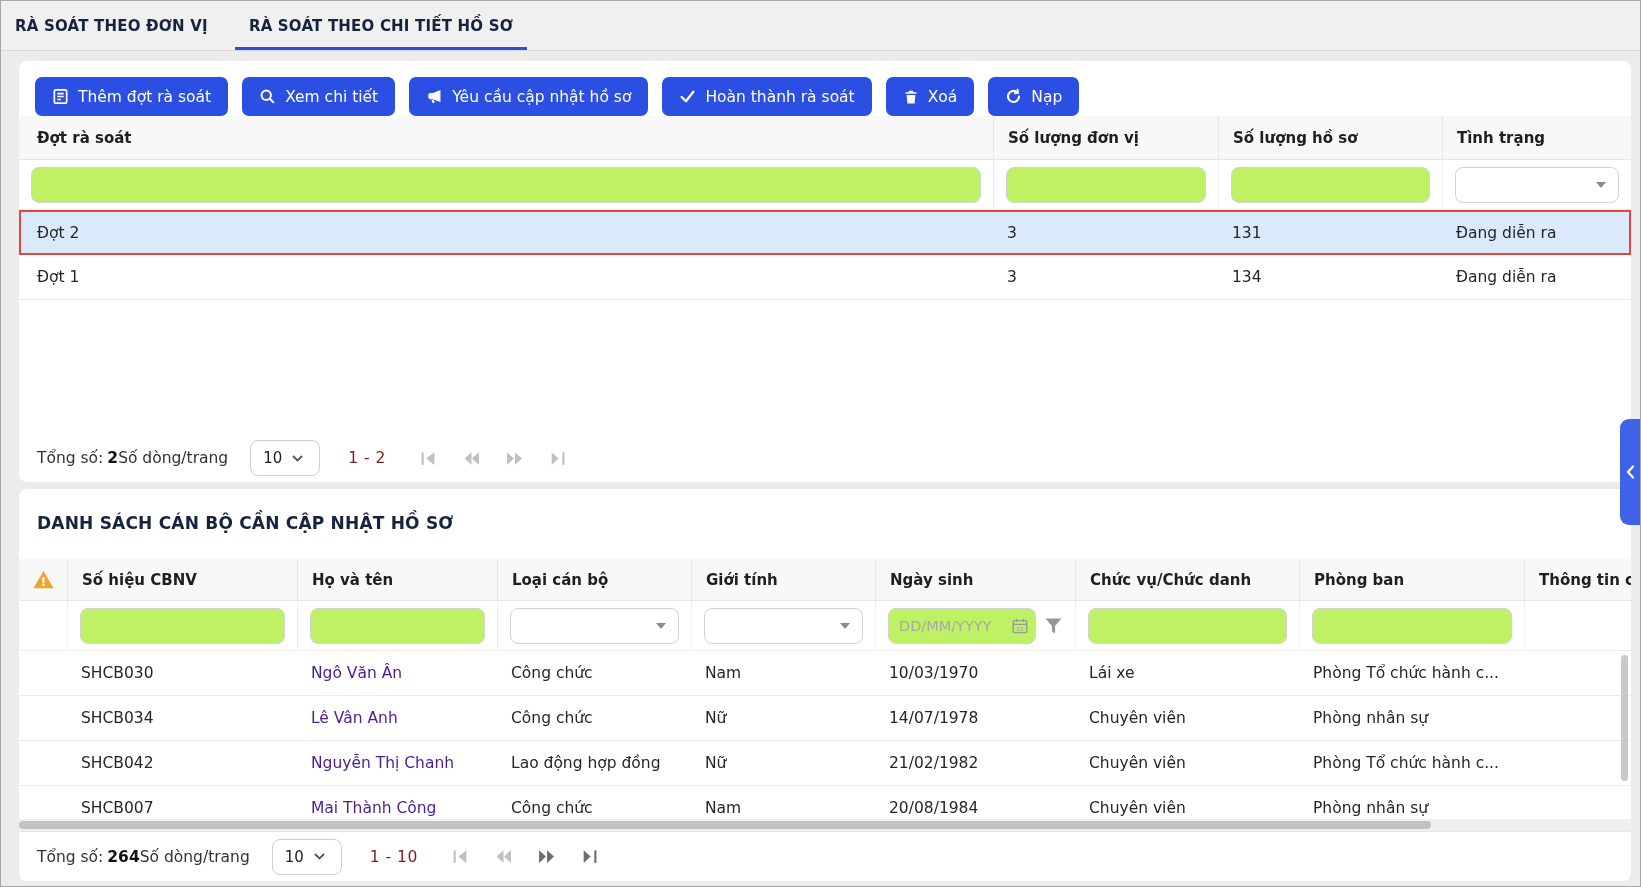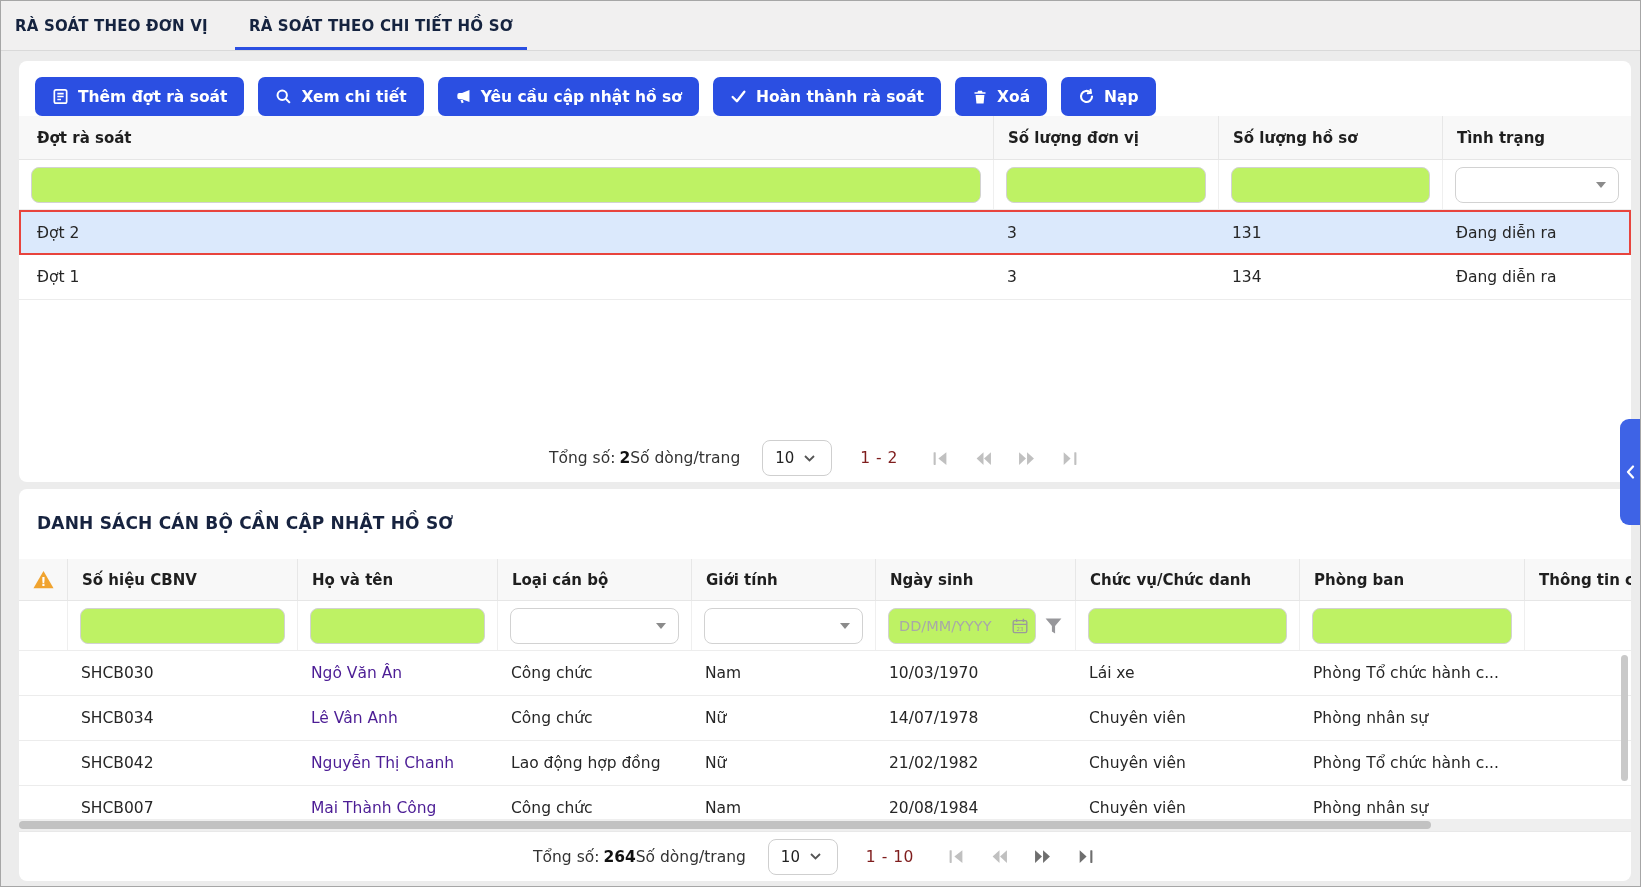--- a/index.html
+++ b/index.html
@@ -30,21 +30,21 @@
     border-radius:8px; display:flex; flex-direction:column; overflow:hidden;
   }
   .card1{ top:60px; height:421px; }
   .card2{ top:488px; height:392px; }
 
   
   .toolbar{ padding:16px 0 0 16px; height:55px; display:flex; gap:14px; }
   .btn{
     height:39px; display:inline-flex; align-items:center; gap:9px;
     background:#2b4fe2; color:#fff; border:none; border-radius:7px;
-    padding:0 17px; font-family:inherit; font-size:15.5px; font-weight:700;
+    padding:0 17px; font-family:inherit; font-size:15.5px; font-weight:400;
     white-space:nowrap; cursor:pointer;
   }
   .btn svg{ flex:0 0 auto; }
 
   
   .t1-row{ display:grid; grid-template-columns:974px 225px 224px 1fr; }
   .t2-row{ display:grid; grid-template-columns:48px 230px 200px 194px 184px 200px 224px 225px 1fr; }
   .thead{ background:#f8f8f8; border-bottom:1px solid #e6e6e6; }
   .t1 .thead{ height:44px; }
   .t2 .thead{ height:42px; }
@@ -81,22 +81,22 @@
     color:#262626; white-space:nowrap; overflow:hidden;
   }
   .dcell:first-child{ padding-left:18px; }
   .drow.sel{ background:#dbe9fc; box-shadow: inset 0 0 0 2px #e8443d; border-bottom:none; height:45px; }
   .link{ color:#4c1d95; cursor:pointer; }
 
   .spacer{ flex:1; }
 
   
   .tfoot{
-    height:48px; display:flex; align-items:center; justify-content:center;
-    padding:0 26px 0 3px; font-size:15.5px; color:#333;
+    height:48px; display:flex; align-items:center; justify-content:flex-start;
+    padding:0 26px 0 18px; font-size:15.5px; color:#333;
   }
   .card2 .tfoot{ border-top:1px solid #e8e8e8; height:50px; }
   .total b{ color:#111; margin-left:4px; }
   .pager{ display:flex; align-items:center; gap:22px; }
   .pagesize{
     height:36px; min-width:70px; border:1px solid #cfcfcf; border-radius:8px;
     display:flex; align-items:center; gap:10px; padding:0 12px; cursor:pointer;
     font-size:15px; color:#222; background:#fff;
   }
   .range{ font-weight:400; color:#7f1d1d; margin:0 6px; letter-spacing:.5px; }

